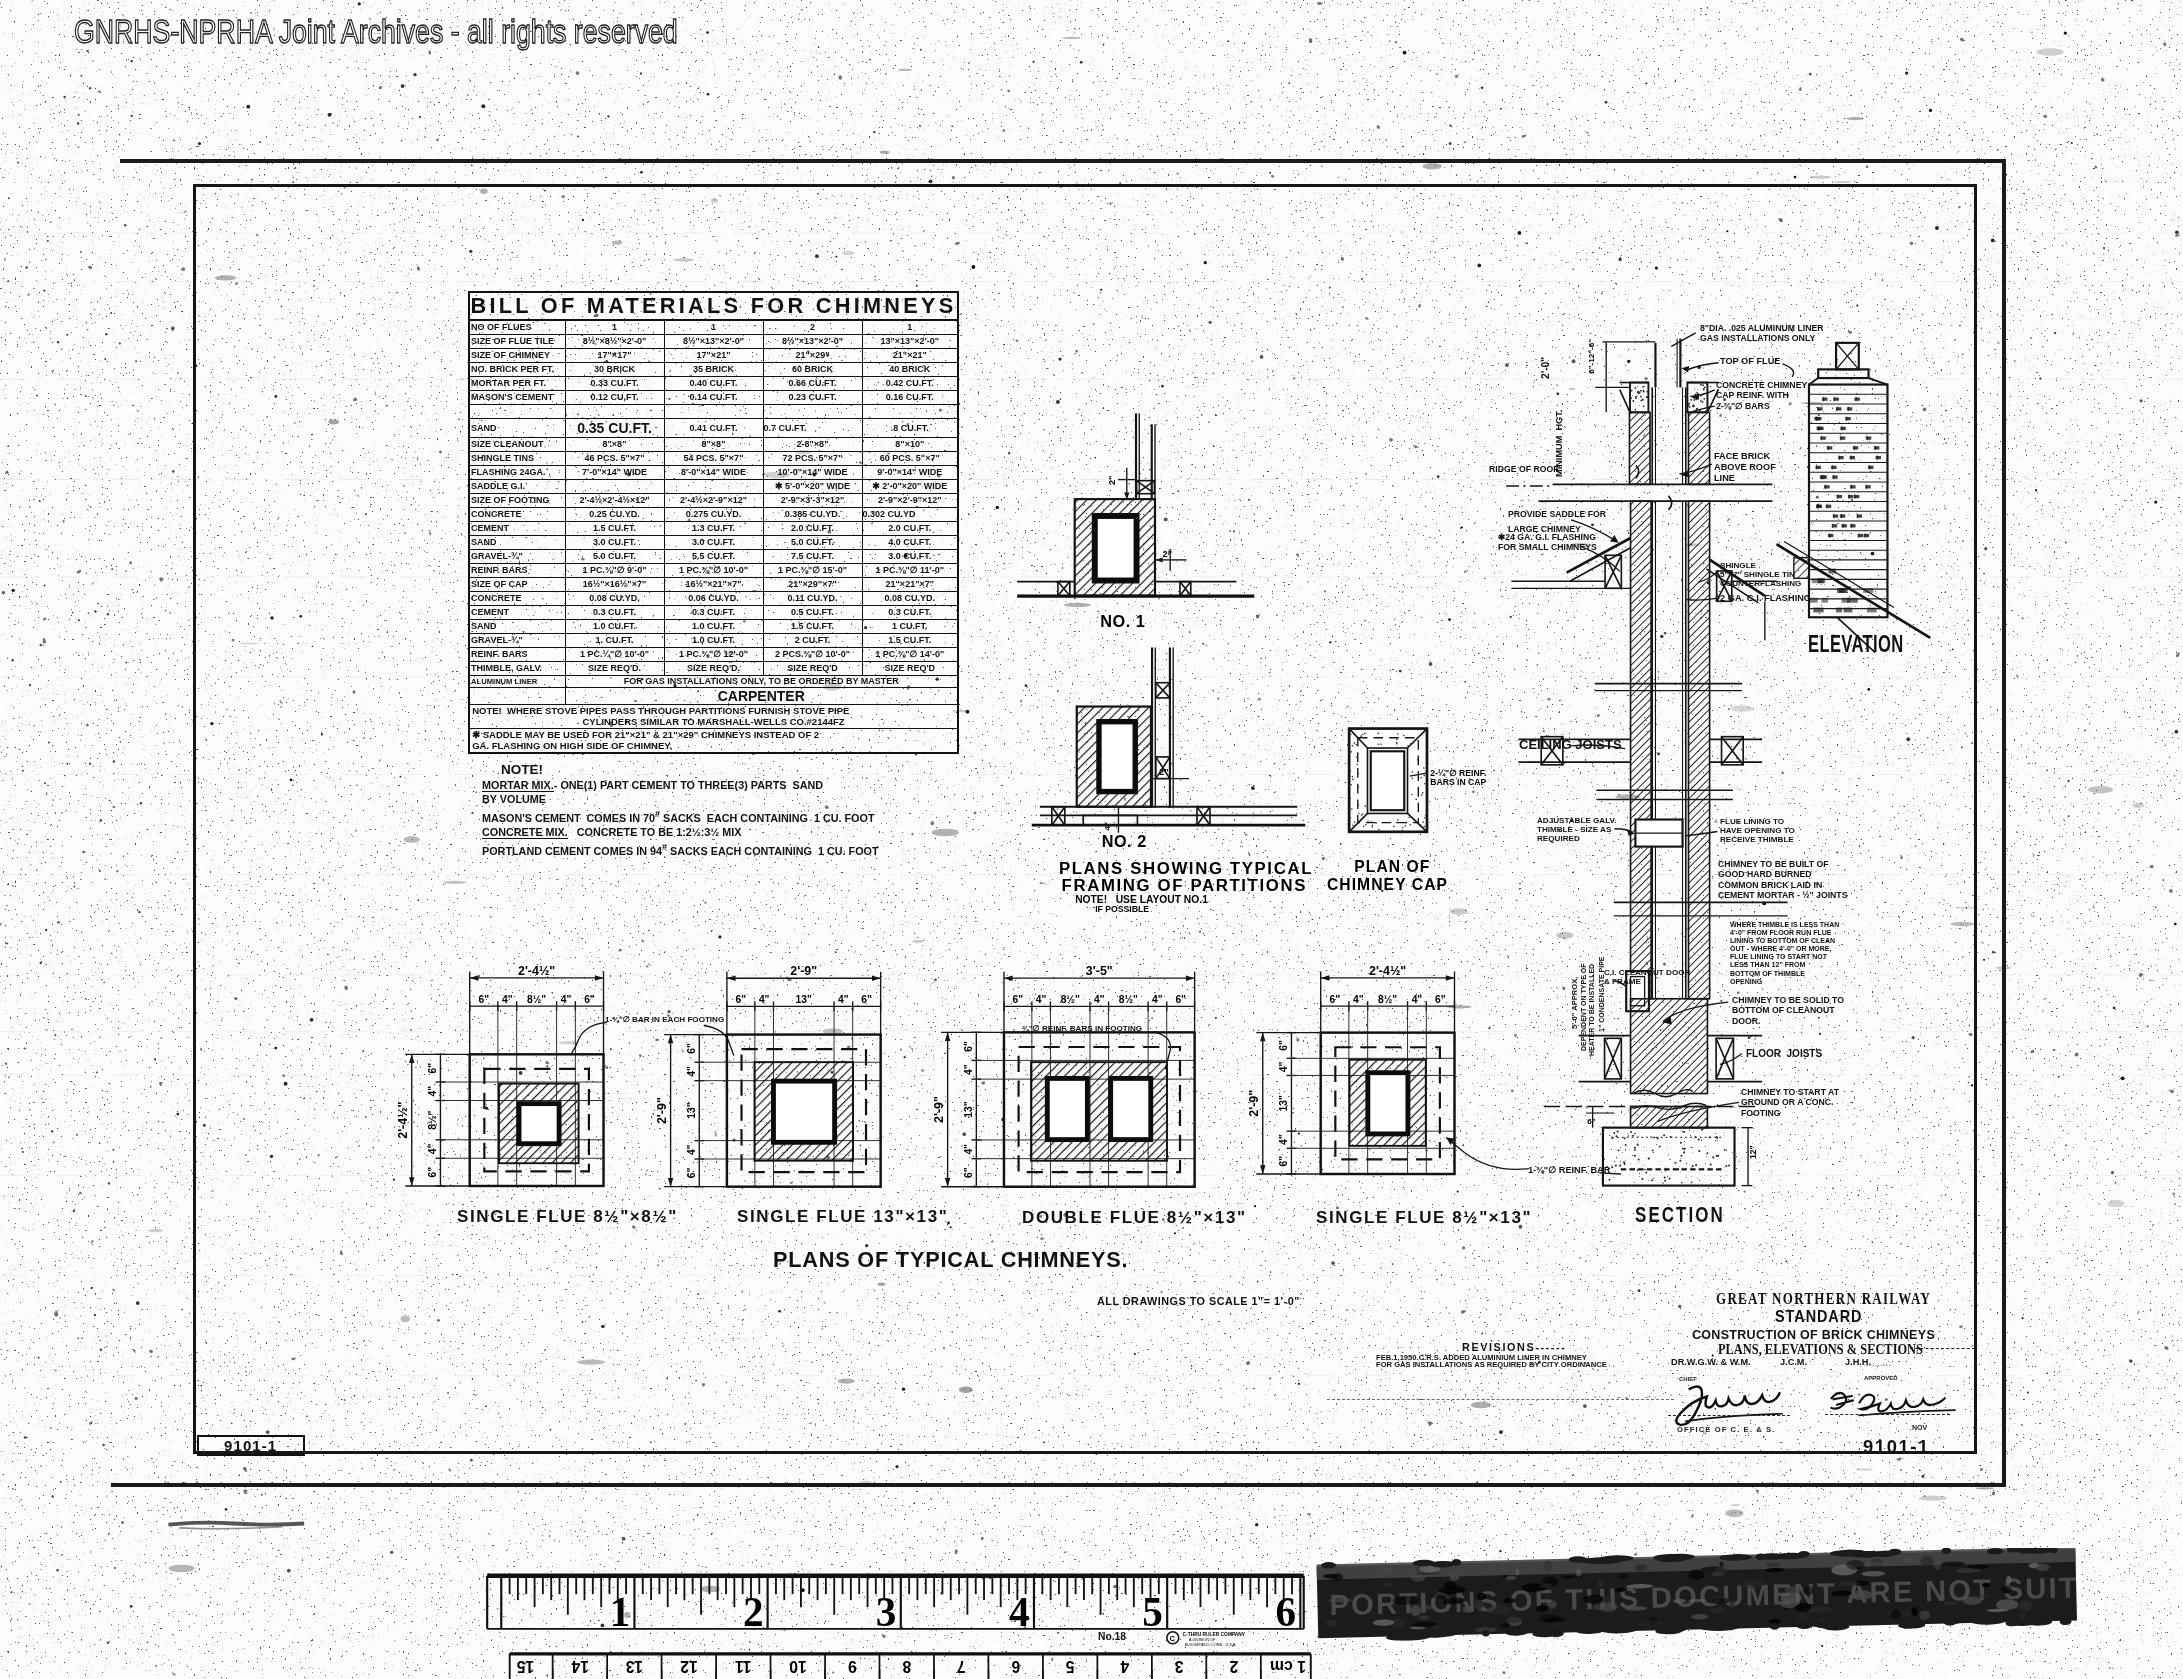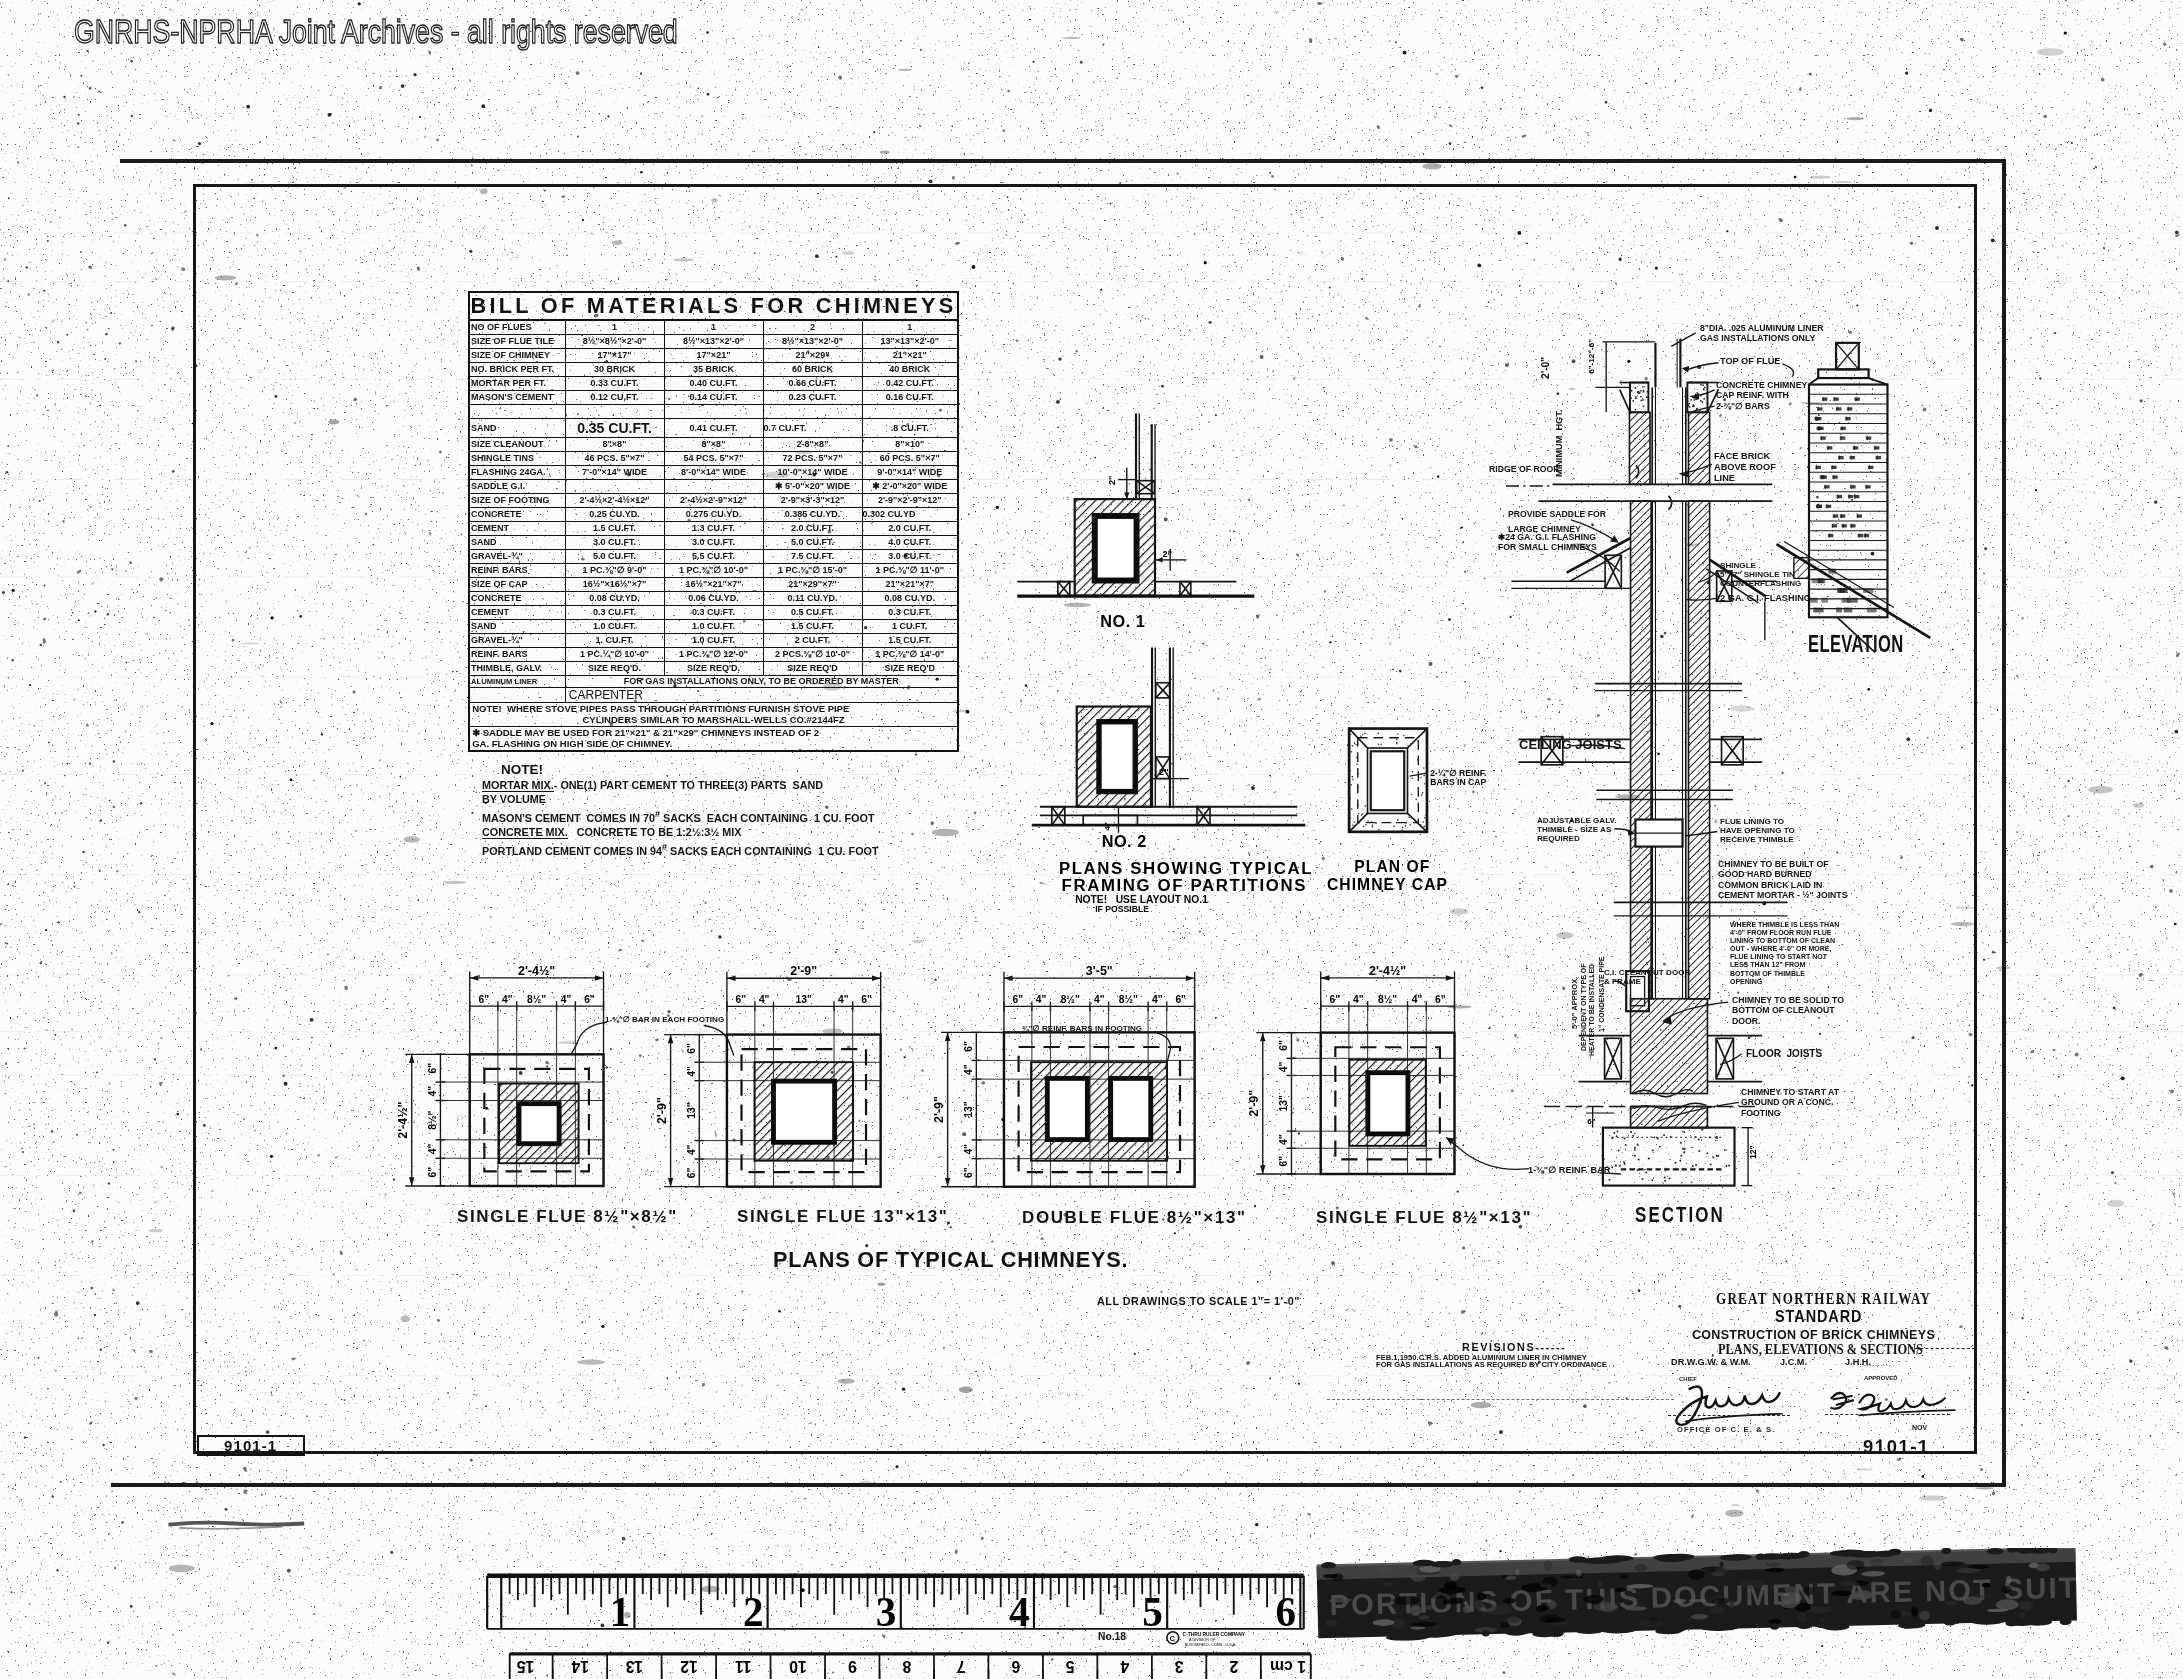--- a/index.html
+++ b/index.html
@@ -843,21 +843,21 @@
 <td style="border:1.6px solid #111;padding:0;font-weight:bold;font-size:9px;text-align:center;white-space:nowrap;overflow:hidden">SIZE REQ'D.</td>
 <td style="border:1.6px solid #111;padding:0;font-weight:bold;font-size:9px;text-align:center;white-space:nowrap;overflow:hidden">SIZE REQ'D</td>
 <td style="border:1.6px solid #111;padding:0;font-weight:bold;font-size:9px;text-align:center;white-space:nowrap;overflow:hidden">SIZE REQ'D</td>
 </tr>
 <tr style="height:12.5px">
             <td style="border:1.6px solid #111;padding:0 1.1px;font-weight:bold;font-size:7.6px">ALUMINUM LINER</td>
             <td colspan="4" style="border:1.6px solid #111;padding:0;font-weight:bold;font-size:9px;text-align:center">FOR GAS INSTALLATIONS ONLY, TO BE ORDERED BY MASTER</td>
           </tr>
 <tr style="height:11.4px">
             <td style="border:1.6px solid #111"></td>
-            <td colspan="4" style="border:1.6px solid #111;padding:0 3.3px;font-weight:normal;font-size:12px;text-align:left">CARPENTER</td>
+            <td colspan="4" style="border:1.6px solid #111;padding:0 3.3px;font-weight:bold;font-size:14px;text-align:center">CARPENTER</td>
           </tr>
 <tr style="height:22px">
             <td colspan="5" style="border:1.6px solid #111;padding:0 2.2px;font-weight:bold;font-size:9.5px;line-height:11.4px">NOTE!&nbsp;&nbsp;WHERE STOVE PIPES PASS THROUGH PARTITIONS FURNISH STOVE PIPE<div style="text-align:center">CYLINDERS SIMILAR TO MARSHALL-WELLS CO.#2144FZ</div></td>
           </tr>
 <tr style="height:24px">
             <td colspan="5" style="border:1.6px solid #111;padding:0 2.2px;font-weight:bold;font-size:9.5px;line-height:11.4px">✱ SADDLE MAY BE USED FOR 21"×21" &amp; 21"×29" CHIMNEYS INSTEAD OF 2<br>GA. FLASHING ON HIGH SIDE OF CHIMNEY.</td>
           </tr>
 </tbody>
       </table>
     </div>

